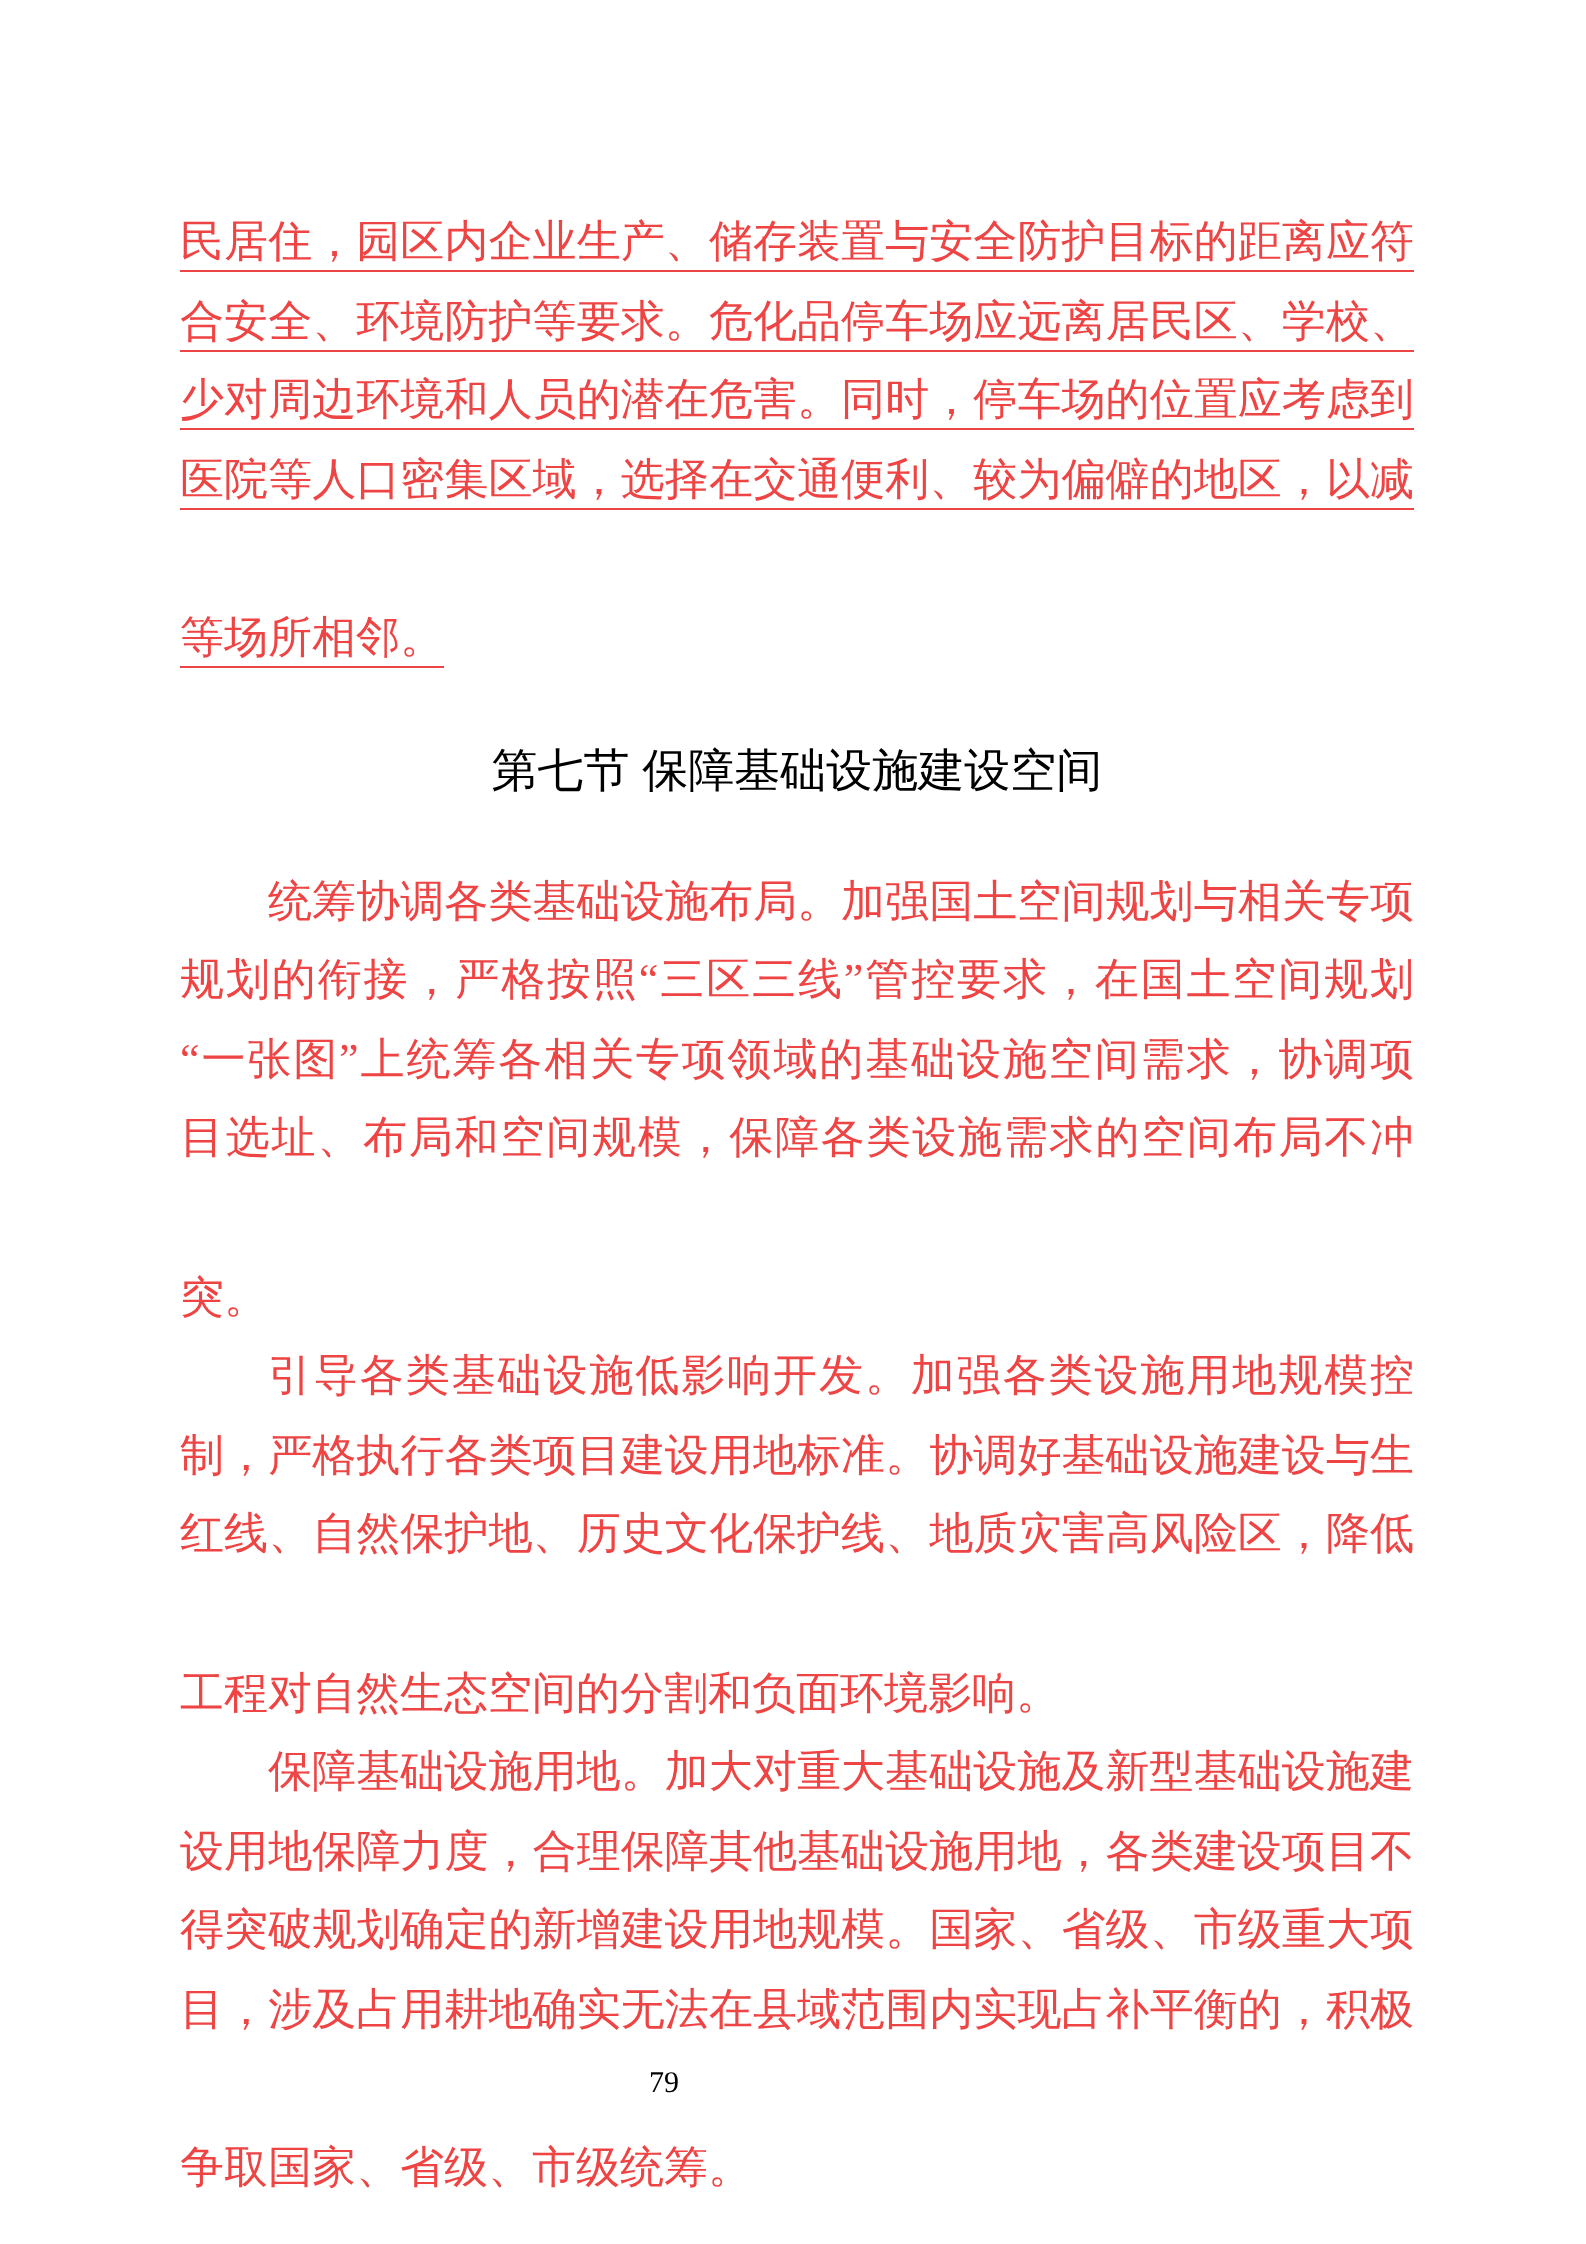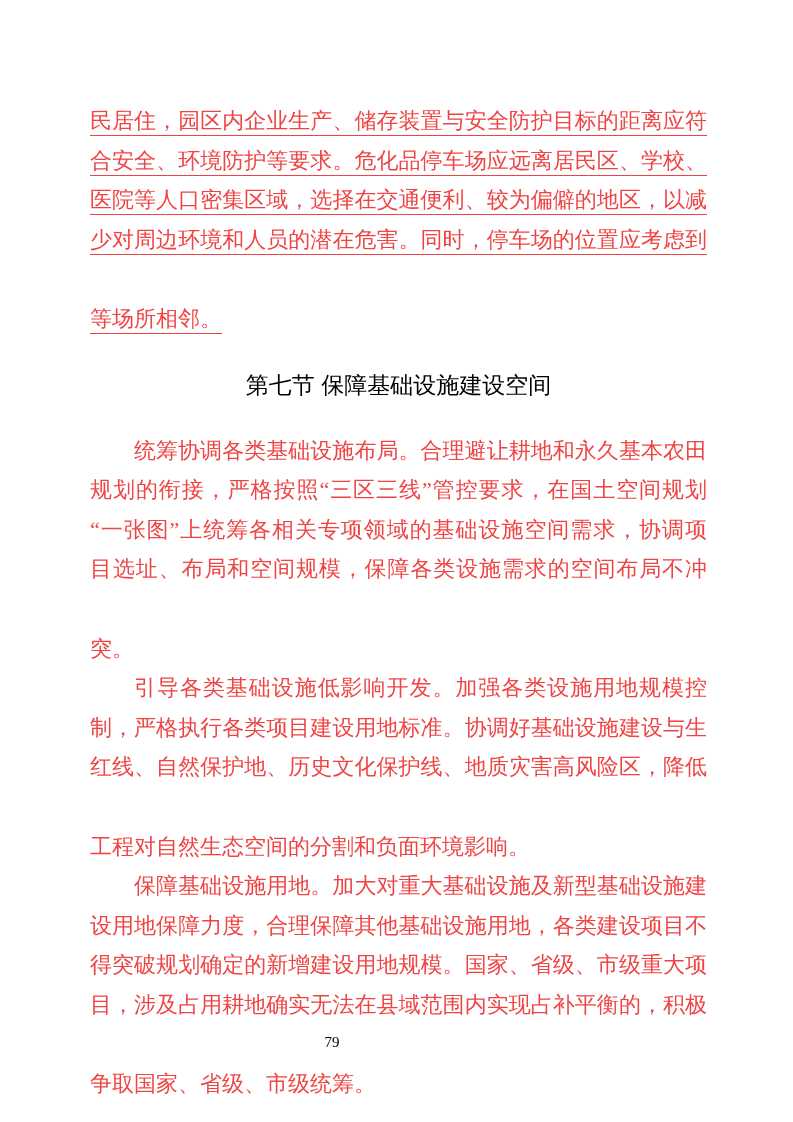--- a/index.html
+++ b/index.html
@@ -70,29 +70,29 @@
 </style>
 </head>
 <body>
 
 <div class="page">
   <div class="content">
 
     <div class="para u">
       <div class="line">民居住，园区内企业生产、储存装置与安全防护目标的距离应符</div>
       <div class="line">合安全、环境防护等要求。危化品停车场应远离居民区、学校、</div>
+      <div class="line">少对周边环境和人员的潜在危害。同时，停车场的位置应考虑到</div>
       <div class="line">医院等人口密集区域，选择在交通便利、较为偏僻的地区，以减</div>
-      <div class="line">少对周边环境和人员的潜在危害。同时，停车场的位置应考虑到</div>
       <div class="line last">等场所相邻。</div>
     </div>
 
     <div class="section-heading">第七节 保障基础设施建设空间</div>
 
     <div class="para">
-      <div class="line indent">统筹协调各类基础设施布局。合理避让耕地和永久基本农田</div>
+      <div class="line indent">统筹协调各类基础设施布局。加强国土空间规划与相关专项</div>
       <div class="line">规划的衔接，严格按照“三区三线”管控要求，在国土空间规划</div>
       <div class="line">“一张图”上统筹各相关专项领域的基础设施空间需求，协调项</div>
       <div class="line">目选址、布局和空间规模，保障各类设施需求的空间布局不冲</div>
       <div class="line last">突。</div>
     </div>
 
     <div class="para">
       <div class="line indent">引导各类基础设施低影响开发。加强各类设施用地规模控</div>
       <div class="line">制，严格执行各类项目建设用地标准。协调好基础设施建设与生</div>
       <div class="line">红线、自然保护地、历史文化保护线、地质灾害高风险区，降低</div>

